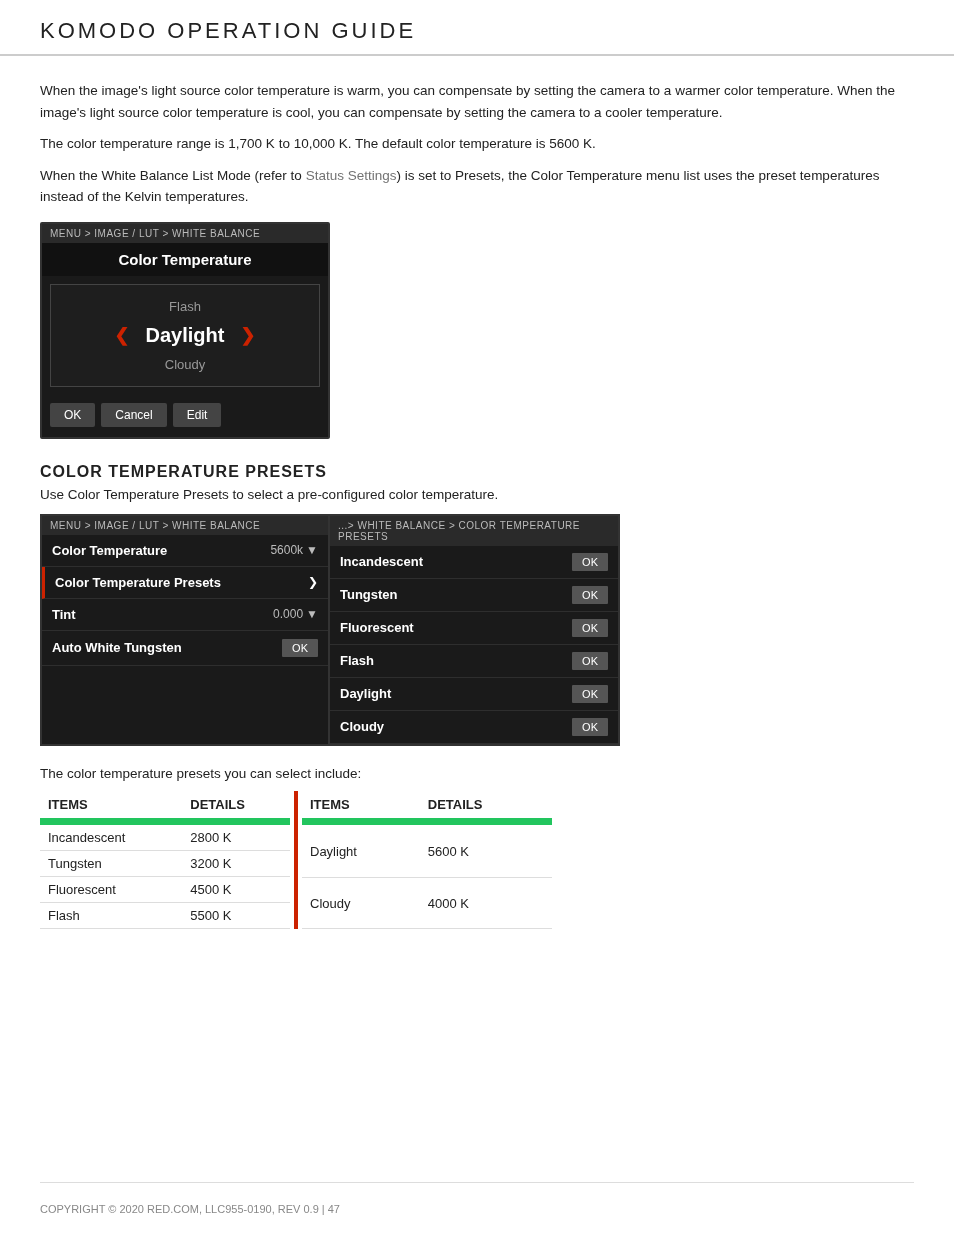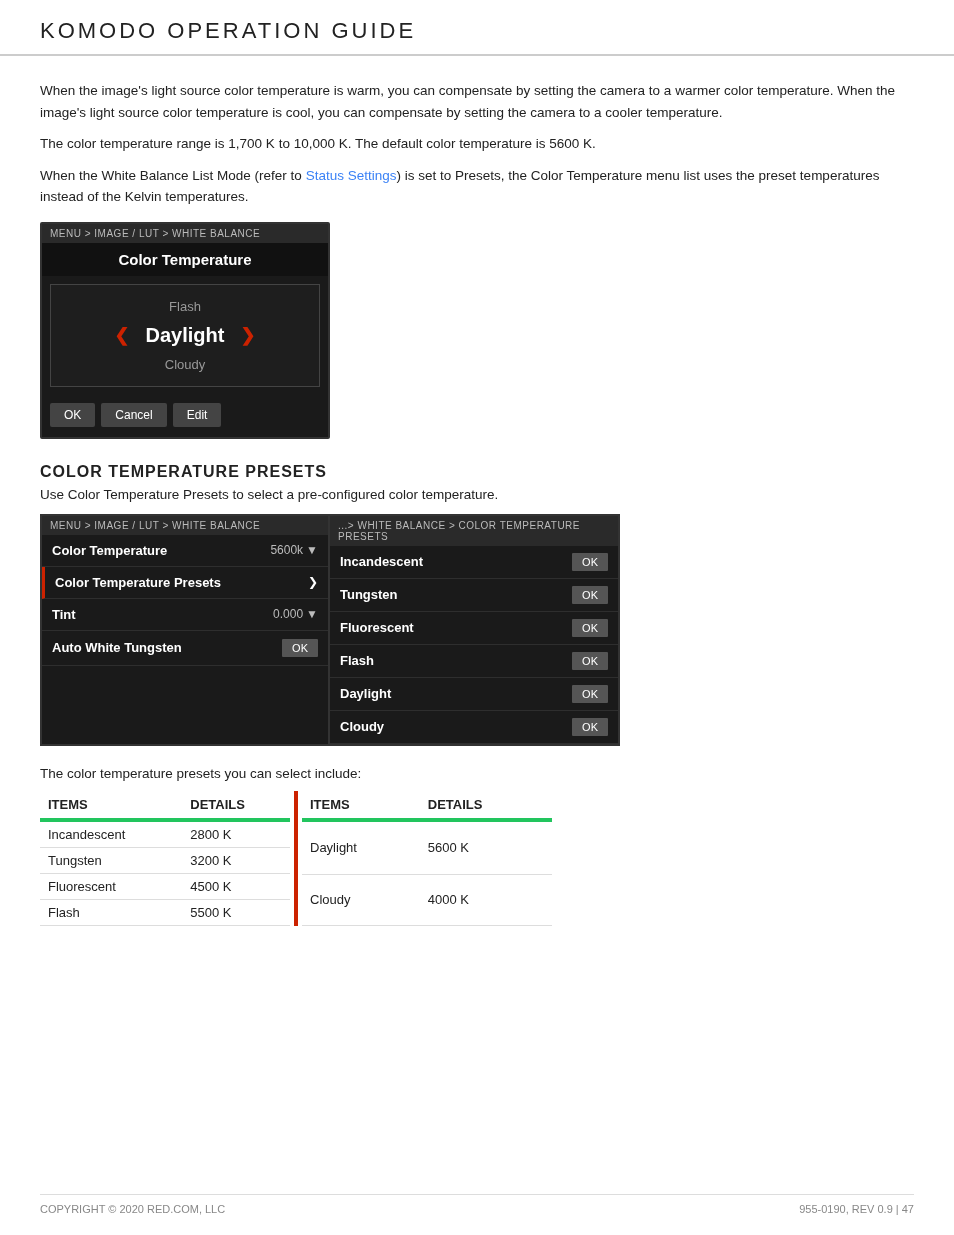--- a/index.html
+++ b/index.html
@@ -208,21 +208,21 @@
     }
     .preset-table {
       width: 250px;
       border-collapse: collapse;
     }
     .preset-table th {
       font-size: 13px;
       font-weight: bold;
       padding: 6px 8px;
       text-align: left;
-      border-bottom: 4px solid #22c55e;
+      border-bottom: 7px solid #22c55e;
     }
     .preset-table td {
       font-size: 13px;
       padding: 5px 8px;
       border-bottom: 1px solid #ddd;
     }
     .red-divider {
       width: 4px;
       background: #cc2200;
       margin: 0 4px;
@@ -232,42 +232,41 @@
       margin-bottom: 10px;
     }
 
     
     .footer {
       position: absolute;
       bottom: 20px;
       left: 40px;
       right: 40px;
       display: flex;
-      justify-content: space-between;
       font-size: 11px;
       color: #888;
       border-top: 1px solid #ddd;
-      padding-top: 8px;
+      padding-top: 20px;
     }
   </style>
 </head>
 <body>
 
 <div class="page-wrapper">
 
   <div class="header">
     <span class="header-title">KOMODO OPERATION GUIDE</span>
   </div>
 
   <div class="content">
 
     <p class="intro-text">When the image's light source color temperature is warm, you can compensate by setting the camera to a warmer color temperature. When the image's light source color temperature is cool, you can compensate by setting the camera to a cooler temperature.</p>
     <p class="intro-text">The color temperature range is 1,700 K to 10,000 K. The default color temperature is 5600 K.</p>
     <p class="intro-text">
-      <span>When the White Balance List Mode (refer to </span><a href="#" style="color:#3b82f6;">Status Settings</a><span>) is set to Presets, the Color Temperature menu list uses the preset temperatures instead of the Kelvin temperatures.</span>
+      <span>When the White Balance List Mode (refer to </span><a href="#" style="color:#737373;">Status Settings</a><span>) is set to Presets, the Color Temperature menu list uses the preset temperatures instead of the Kelvin temperatures.</span>
     </p>
 
     <div class="camera-ui-top">
       <div class="cam-menu-bar">
         <span>MENU &gt; IMAGE / LUT &gt; WHITE BALANCE</span>
       </div>
       <div class="cam-title-bar">Color Temperature</div>
       <div class="cam-picker-area">
         <div class="cam-picker-item">Flash</div>
         <div class="cam-picker-selected-row">

